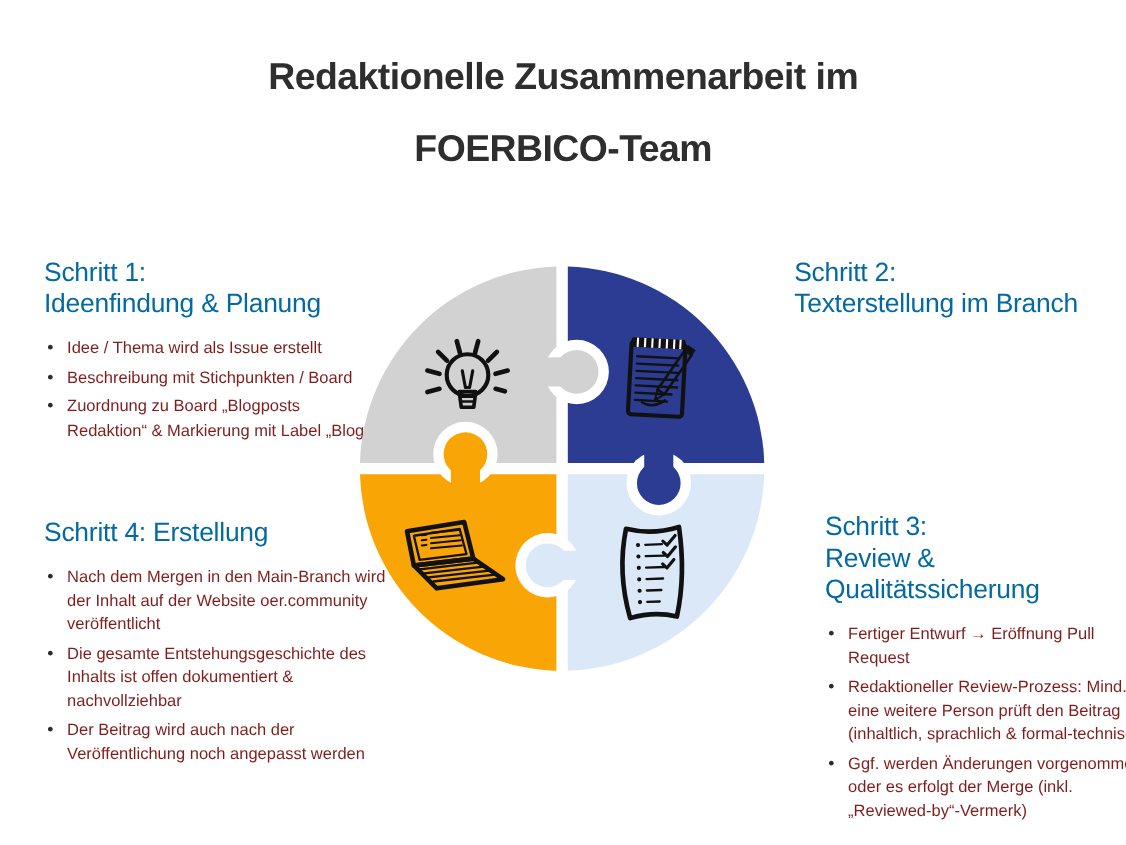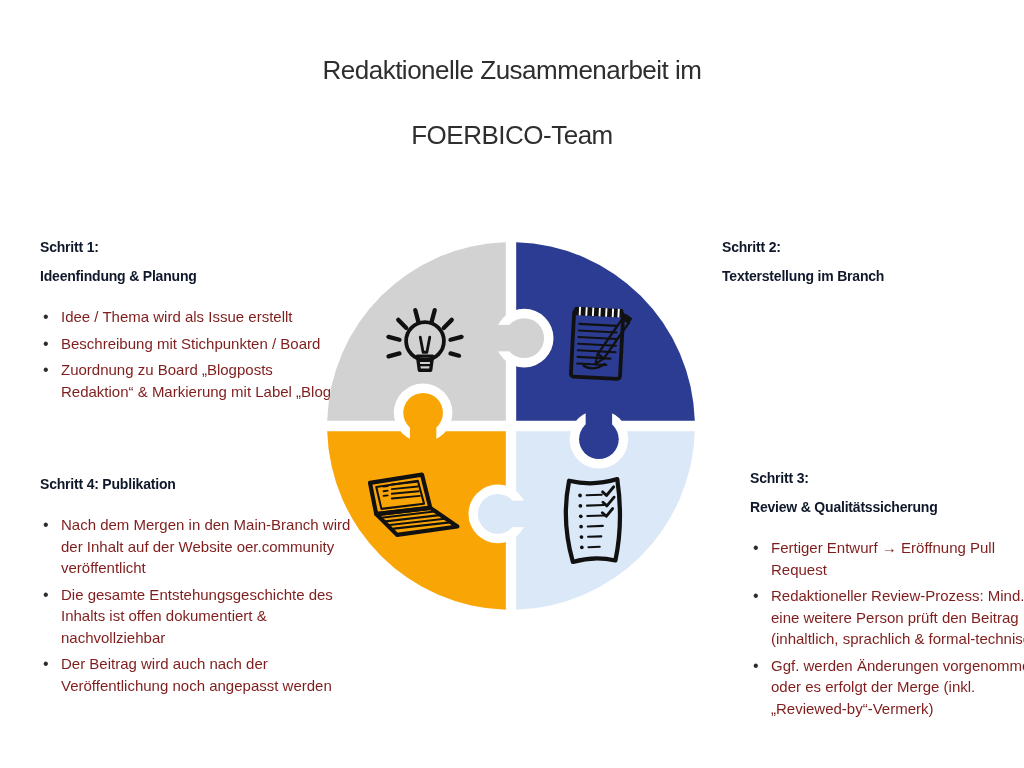--- a/index.html
+++ b/index.html
@@ -2,26 +2,26 @@
 <html><head>
 <meta charset="utf-8">
 <style>
   html,body{margin:0;padding:0;}
   body{
     width:1024px;height:768px;position:relative;background:#ffffff;
     font-family:"Liberation Sans", sans-serif;overflow:hidden;
   }
   .title{
     position:absolute;top:38px;left:0;right:0;text-align:center;
-    font-size:26px;font-weight:400;line-height:65px;color:#2e2e2e;
+    font-size:34px;font-weight:700;line-height:65px;color:#2e2e2e;
     letter-spacing:-0.5px;
   }
   .step{position:absolute;color:#262626;}
   .step .h{
-    font-size:14px;font-weight:700;line-height:29px;color:#0f172a;
+    font-size:24px;font-weight:400;line-height:29px;color:#0369a1;
     letter-spacing:-0.2px;
   }
   .step ul{
     margin:15px 0 0 0;padding:0;list-style:none;
     font-size:15px;line-height:21.5px;color:#7f1d1d;
   }
   .step li{position:relative;padding-left:21px;margin-bottom:5px;}
   .step li::before{
     content:"\2022";position:absolute;left:3px;top:0;
     font-size:16px;color:#2c2c2c;
@@ -67,21 +67,21 @@
   </div>
   <ul>
     <li>Fertiger Entwurf → Eröffnung Pull Request</li>
     <li>Redaktioneller Review-Prozess: Mind. eine weitere Person prüft den Beitrag (inhaltlich, sprachlich &amp; formal-technisch)</li>
     <li>Ggf. werden Änderungen vorgenommen oder es erfolgt der Merge (inkl. „Reviewed-by“-Vermerk)</li>
   </ul>
 </div>
 
 <div class="step" id="step4">
   <div class="h">
-    <div>Schritt 4: Publikation</div>
+    <div>Schritt 4: Erstellung</div>
   </div>
   <ul>
     <li>Nach dem Mergen in den Main-Branch wird der Inhalt auf der Website oer.community veröffentlicht</li>
     <li>Die gesamte Entstehungsgeschichte des Inhalts ist offen dokumentiert &amp; nachvollziehbar</li>
     <li>Der Beitrag wird auch nach der Veröffentlichung noch angepasst werden</li>
   </ul>
 </div>
 
 <svg id="puzzle" viewBox="0 0 400 400">
 

